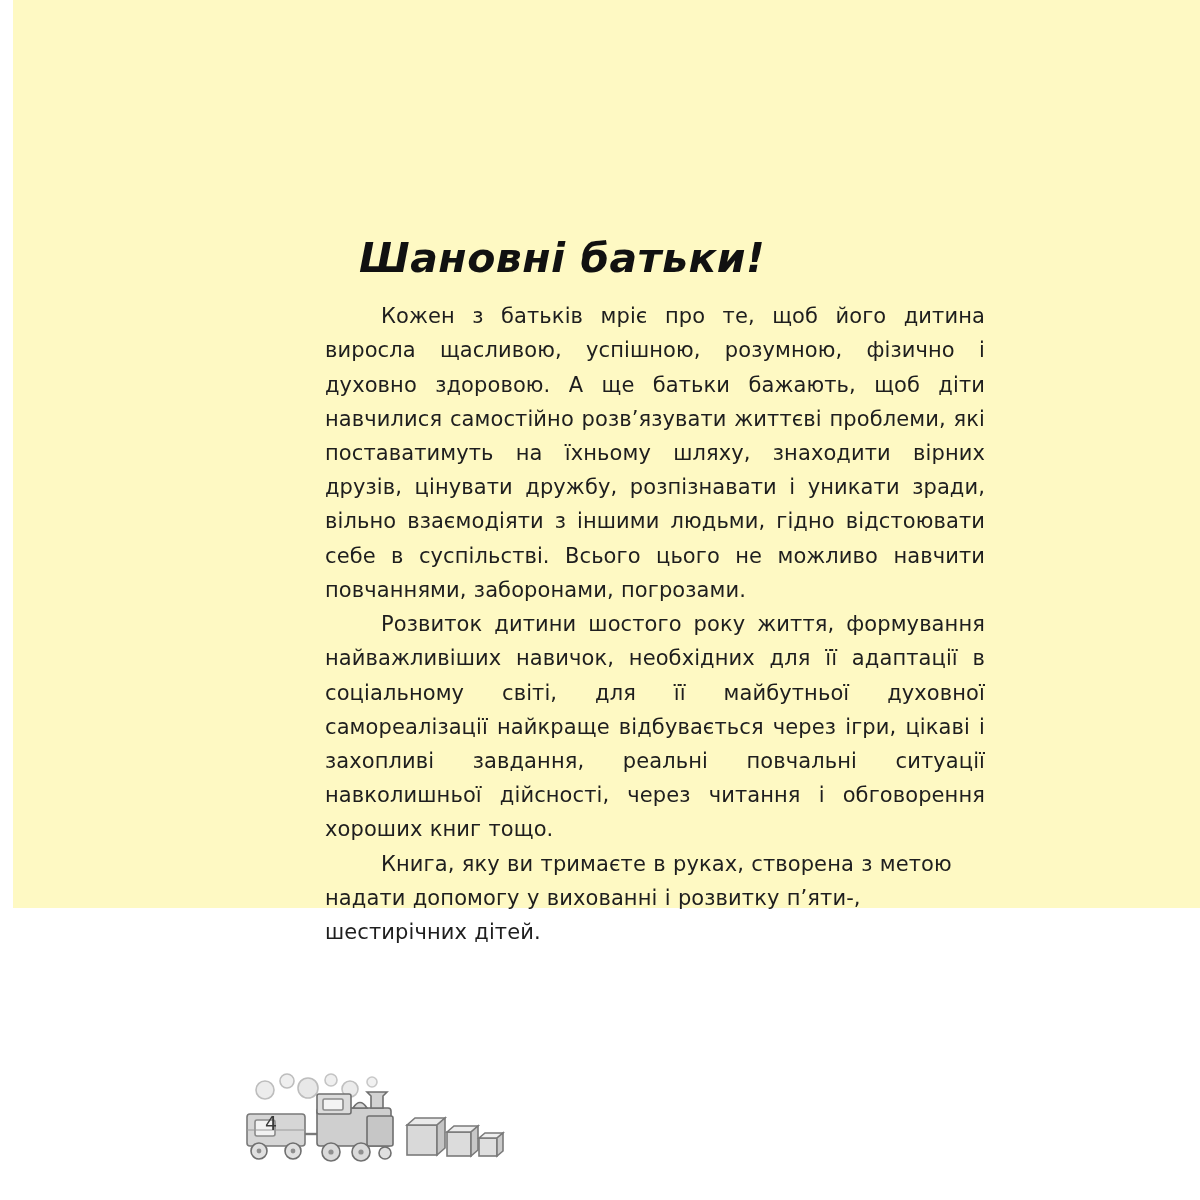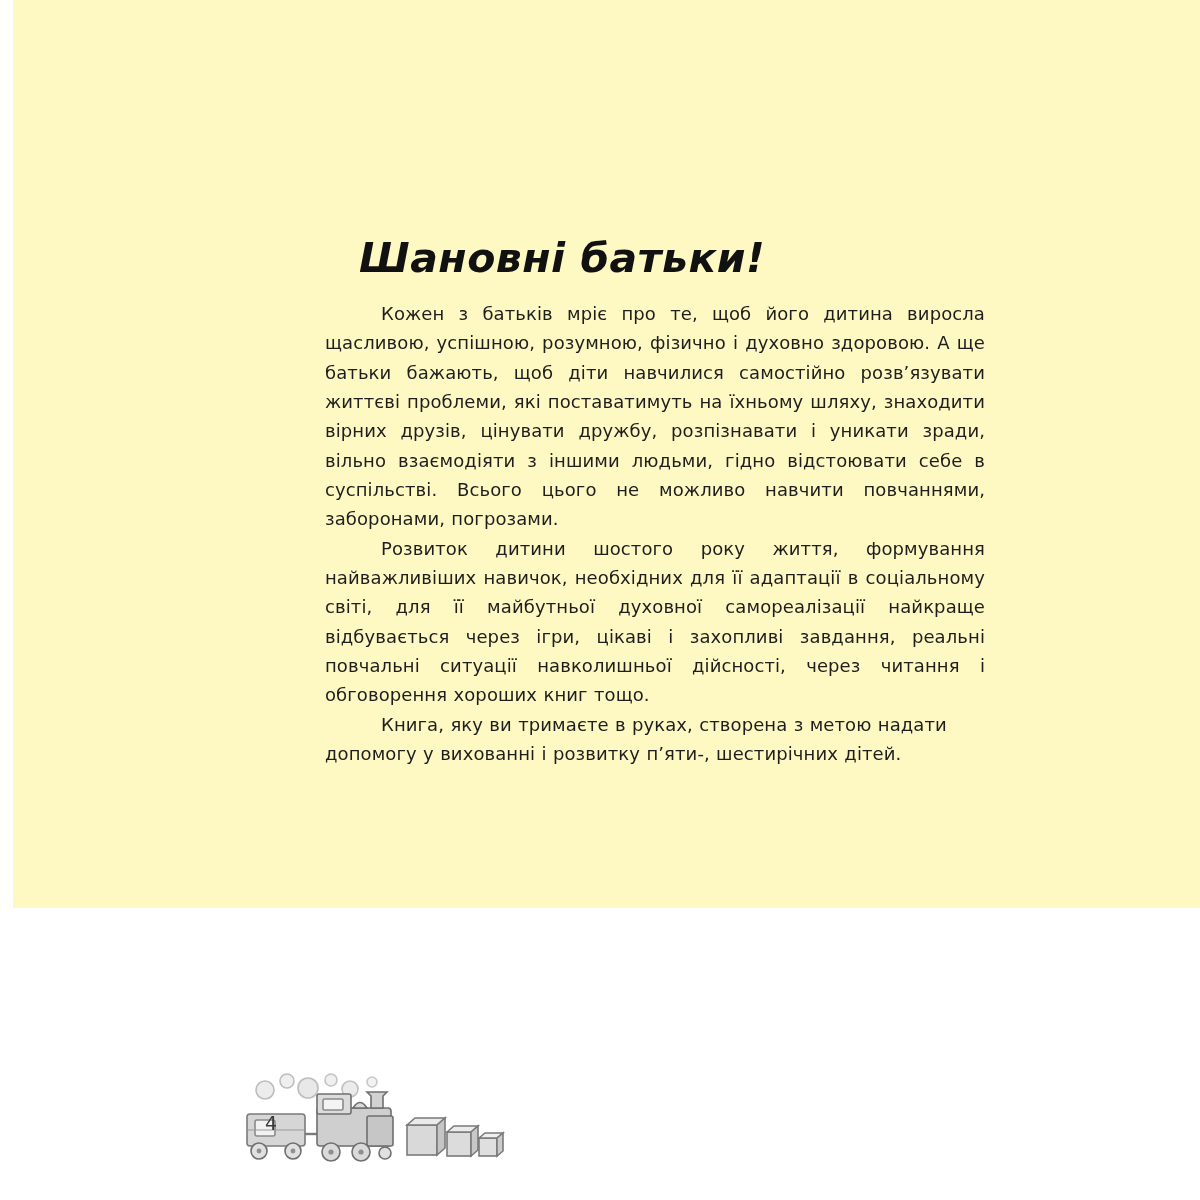--- a/index.html
+++ b/index.html
@@ -40,21 +40,21 @@
     font-style: italic;
     letter-spacing: 0.5px;
     color: #111111;
     margin: 0 0 18px 0;
     padding-left: 34px;
     line-height: 1.1;
   }
 
   .body-text p {
     margin: 0;
-    font-size: 18px;
+    font-size: 21px;
     line-height: 1.63;
     text-align: justify;
     text-indent: 56px;
     color: #1e1e1e;
     letter-spacing: 0.1px;
     word-spacing: 0.5px;
   }
 
   .body-text p.last {
     text-align: left;

